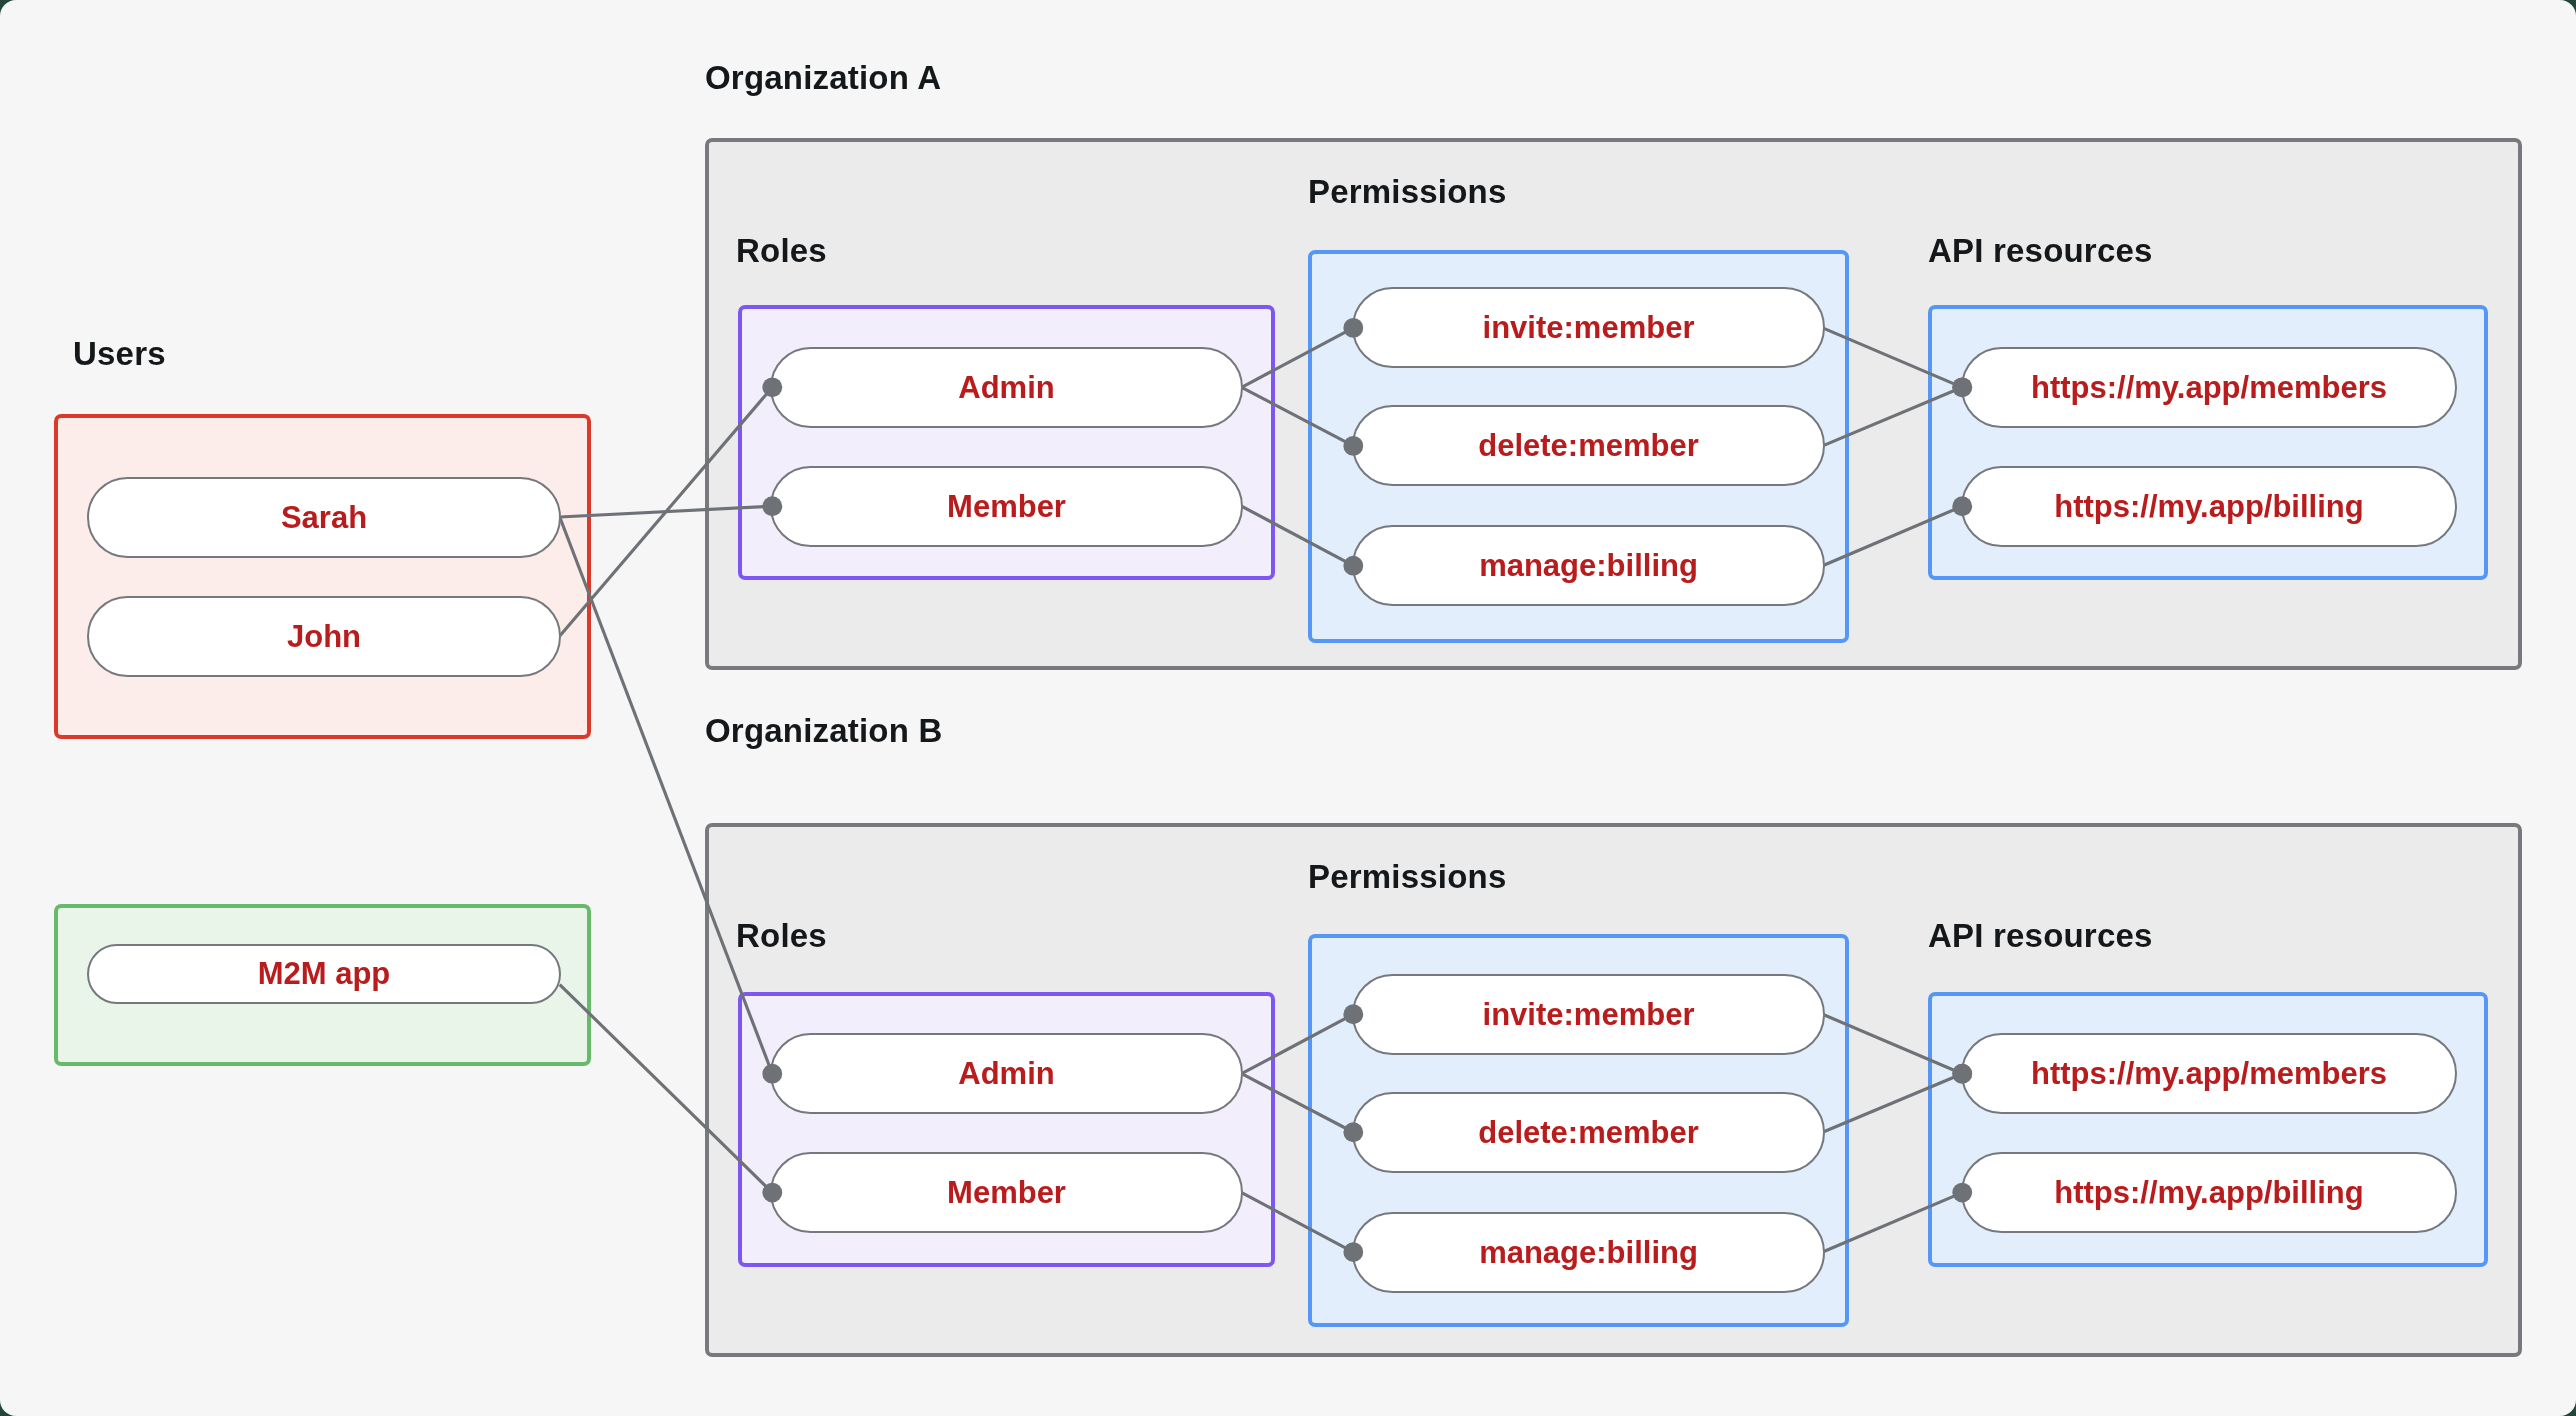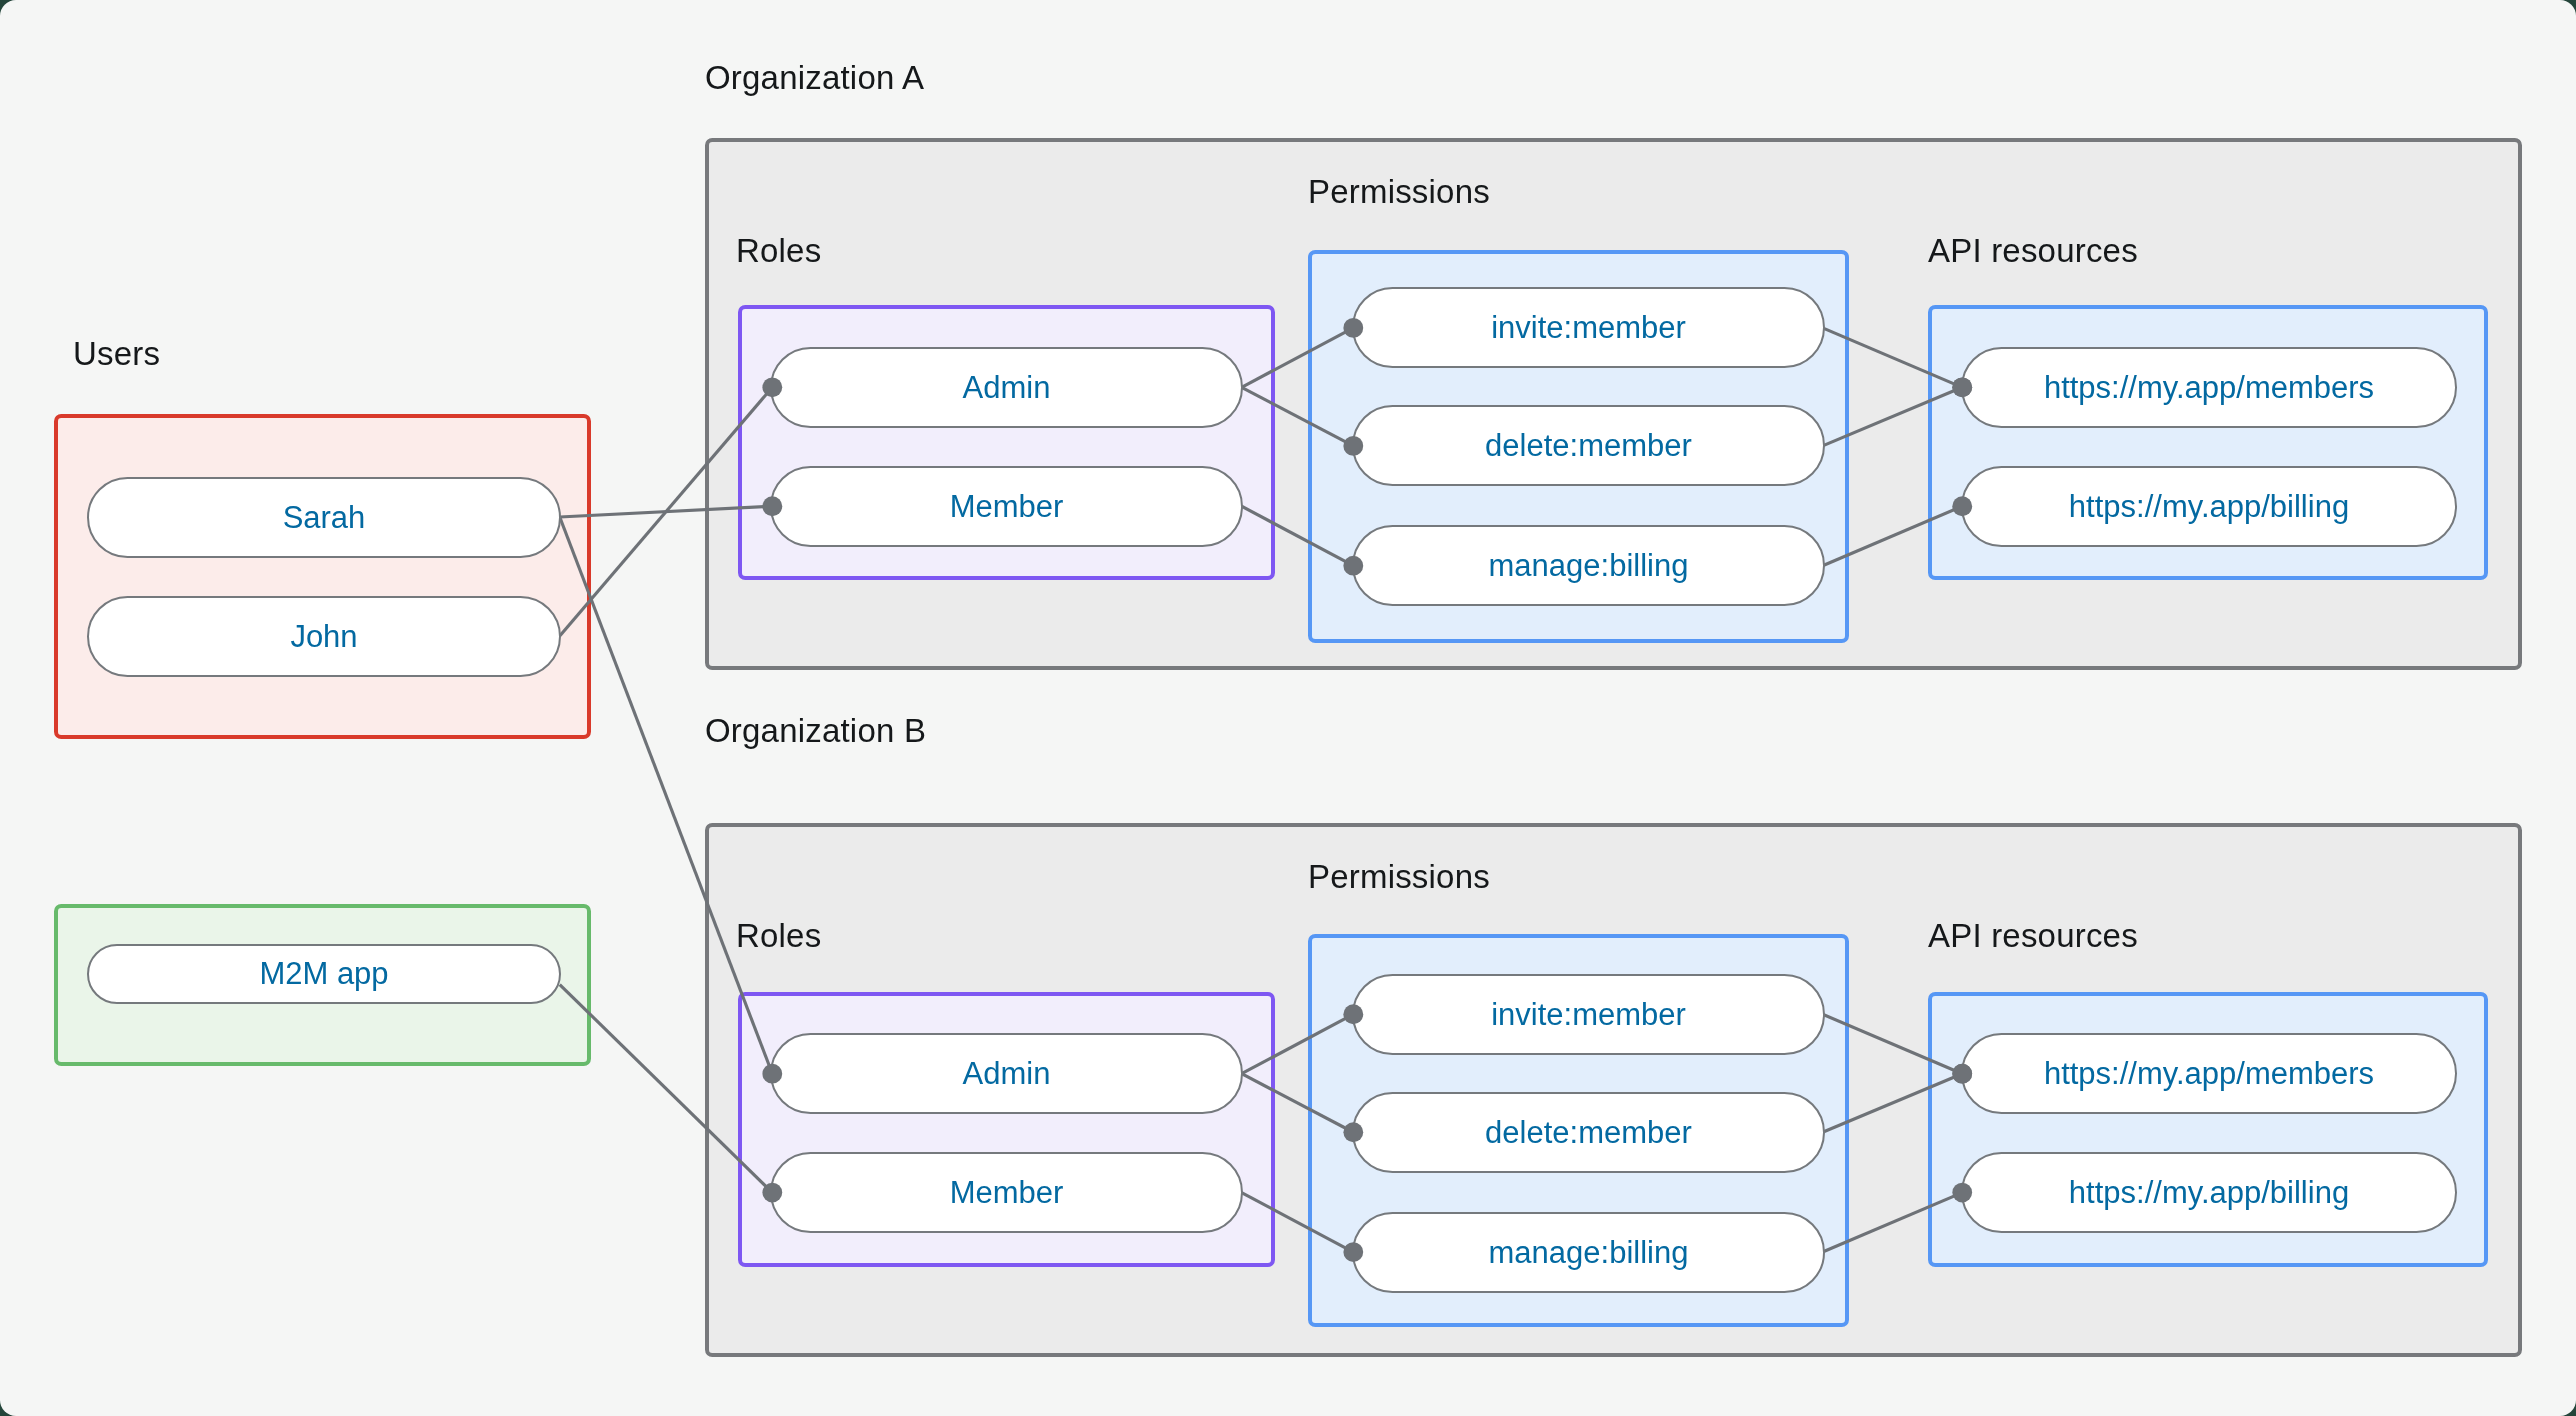--- a/index.html
+++ b/index.html
@@ -11,42 +11,43 @@
     position:relative;
   }
   #canvas{
     position:absolute;inset:0;
     background:#f5f6f5;
     border-radius:16px;
     overflow:hidden;
   }
   .group-label{
     position:absolute;z-index:1;
-    font-size:33px;font-weight:400;color:#15181a;
+    font-size:33px;font-weight:700;color:#15181a;
     letter-spacing:0.2px;white-space:nowrap;
   }
   .gbox{
     position:absolute;z-index:0;
     box-sizing:border-box;
     border:4.5px solid transparent;border-radius:7.2px;
   }
   .gbox.users-box{border-color:#d93a2b;background:#fcecea;}
   .gbox.m2m-box{border-color:#67ba6b;background:#eaf5e9;}
   .gbox.org-box{border-color:#77797c;background:#ebebeb;}
   .gbox.roles-box{border-color:#7e57f2;background:#f2eefc;}
   .gbox.blue-box{border-color:#5697f5;background:#e2eefc;}
   .pill{
     position:absolute;z-index:4;
     box-sizing:border-box;
     background:#ffffff;
     border:2.7px solid #75797d;
     border-radius:41px;
     display:flex;align-items:center;justify-content:center;
-    font-size:31px;color:#0369a1;
+    font-size:31px;color:#b91c1c;
     white-space:nowrap;
+    font-weight:bold;
   }
   svg.layer{position:absolute;left:0;top:0;pointer-events:none;}
   #edges-layer{z-index:2;}
   #dots-layer{z-index:6;}
 </style>
 </head>
 <body>
 
 <div id="canvas">
 

